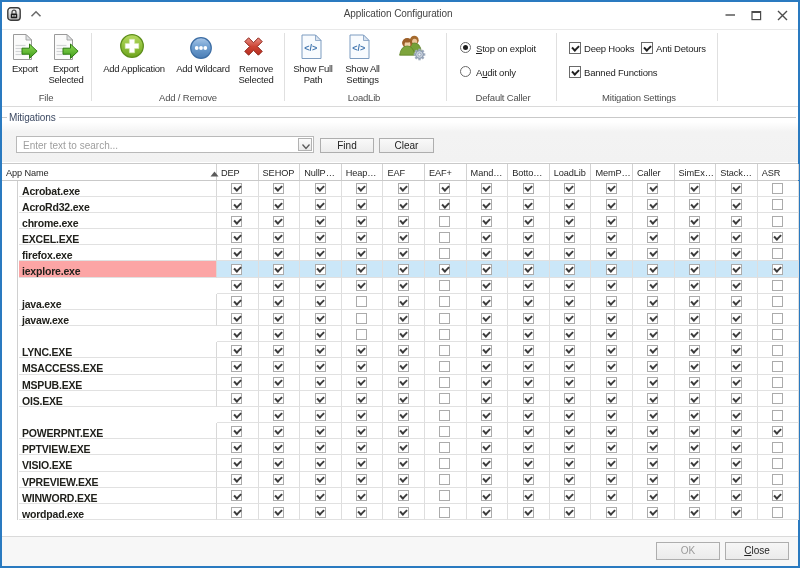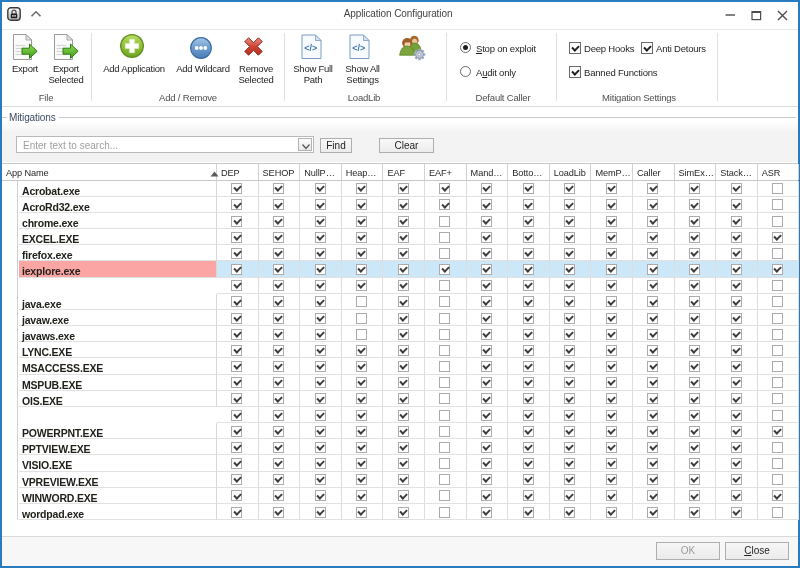--- a/index.html
+++ b/index.html
@@ -205,21 +205,21 @@
       <div id="mitl">Mitigations</div>
       <div class="legline" style="left:57px;width:737px"></div>
       <div id="combo">
         <span>Enter text to search...</span>
         <div id="dbtn">
           <svg class="abs" style="left:2px;top:3.5px" width="10" height="7" viewBox="0 0 10 7">
             <path d="M1.5 1.5 L5 5.5 L8.5 1.5" fill="none" stroke="#5a5a5a" stroke-width="1.3"></path>
           </svg>
         </div>
       </div>
-      <div class="btn" style="left:318px;top:30.5px;width:32px">Find</div>
+      <div class="btn" style="left:318px;top:30.5px;width:54px">Find</div>
       <div class="btn" style="left:377px;top:30.5px;width:55px">Clear</div>
     </div>
     <div id="grid">
       <div id="ghead">
         <div class="hc" style="left:0;width:215.0px">App Name</div>
         <div class="hc" style="left:215.0px;width:41.60px">DEP</div>
         <div class="hc" style="left:256.6px;width:41.60px">SEHOP</div>
         <div class="hc" style="left:298.2px;width:41.60px">NullP…</div>
         <div class="hc" style="left:339.8px;width:41.60px">Heap…</div>
         <div class="hc" style="left:381.4px;width:41.60px">EAF</div>
@@ -518,21 +518,20 @@
         <div class="cb c" style="left:645.3px"></div>
         <div class="cell" style="left:672.6px;width:41.60px"></div>
         <div class="cb c" style="left:686.9px"></div>
         <div class="cell" style="left:714.2px;width:41.60px"></div>
         <div class="cb c" style="left:728.5px"></div>
         <div class="cell" style="left:755.8px;width:41.60px"></div>
         <div class="cb" style="left:770.1px"></div>
       </div>
       <div class="row" style="top:163.5px">
         <div class="gut"></div>
-        <div class="name">javaws.exe</div>
         <div class="cell" style="left:215.0px;width:41.60px"></div>
         <div class="cb c" style="left:229.3px"></div>
         <div class="cell" style="left:256.6px;width:41.60px"></div>
         <div class="cb c" style="left:270.9px"></div>
         <div class="cell" style="left:298.2px;width:41.60px"></div>
         <div class="cb c" style="left:312.5px"></div>
         <div class="cell" style="left:339.8px;width:41.60px"></div>
         <div class="cb" style="left:354.1px"></div>
         <div class="cell" style="left:381.4px;width:41.60px"></div>
         <div class="cb c" style="left:395.7px"></div>

